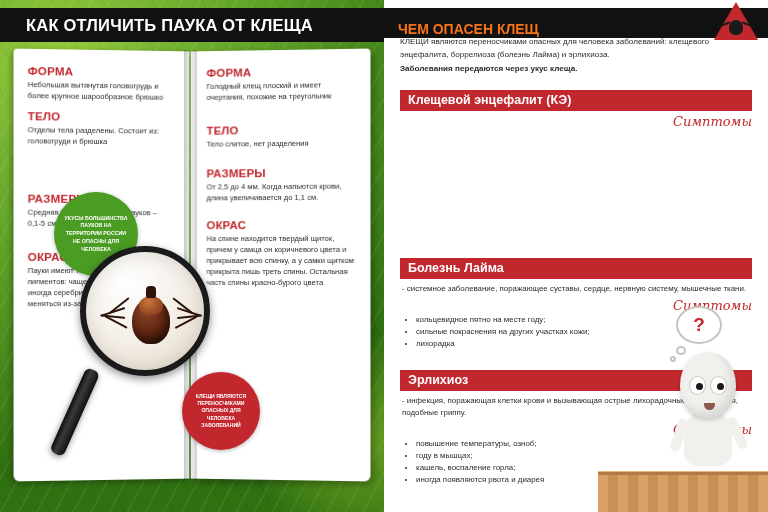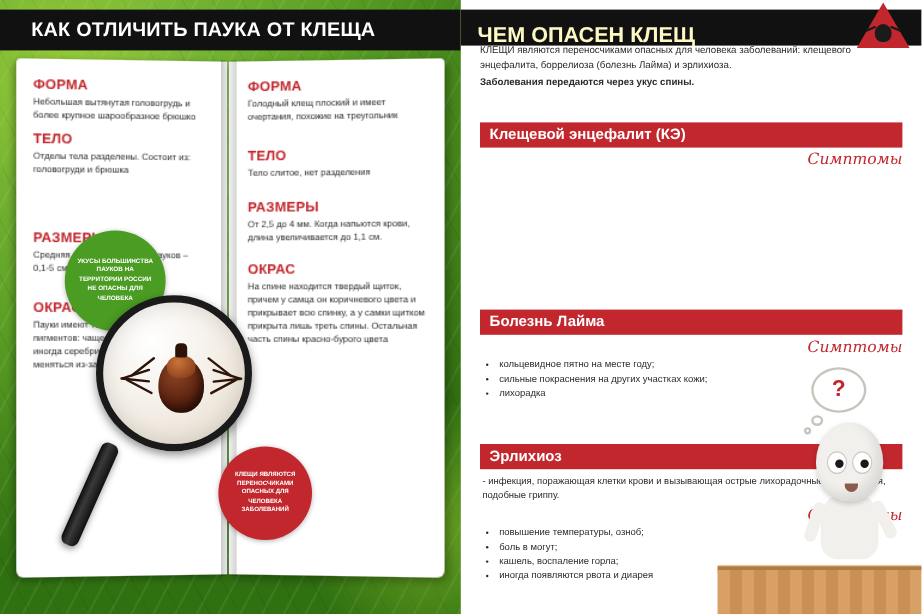--- a/index.html
+++ b/index.html
@@ -145,21 +145,21 @@
     position: relative;
     width: 384px; height: 512px;
     background: #ffffff;
     padding: 0;
   }
   .right-title-bar {
     position: absolute; top: 8px; left: 0; width: 384px; height: 30px;
     background: #111111;
     display: flex; align-items: center; padding-left: 14px;
   }
-  .right-title-bar span { color: #fef9c3; font-weight: bold; font-size: 18px; margin-top: 12px; }
+  .right-title-bar span { color: #f97316; font-weight: bold; font-size: 14px; margin-top: 12px; }
   .tri-badge {
     position: absolute; right: 10px; top: 2px; width: 44px; height: 40px;
   }
   .tri-badge .tri {
     width: 0; height: 0;
     border-left: 22px solid transparent; border-right: 22px solid transparent;
     border-bottom: 38px solid #c1272d;
   }
   .tri-badge .mini-tick {
     position: absolute; left: 15px; top: 18px; width: 14px; height: 15px;
@@ -300,45 +300,46 @@
     <div class="right-title-bar">
       <span>ЧЕМ ОПАСЕН КЛЕЩ</span>
     </div>
     <div class="tri-badge">
       <div class="tri"></div>
       <div class="mini-tick"></div>
     </div>
 
     <div class="intro">
       <div>КЛЕЩИ являются переносчиками опасных для человека заболеваний: клещевого энцефалита, боррелиоза (болезнь Лайма) и эрлихиоза.</div>
-      <div style="font-weight:bold;margin-top:2px;">Заболевания передаются через укус спины.</div>
-    </div>
-
-    <div class="sec" style="top:102px;">
+      <div style="font-weight:bold;margin-top:2px;">Заболевания передаются через укус клеща.</div>
+    </div>
+
+    <div class="sec" style="top:90px;">
       <div class="sec-bar">Клещевой энцефалит (КЭ)</div>
       <div class="symp">Симптомы</div>
     </div>
 
     <div class="sec" style="top:258px;">
       <div class="sec-bar">Болезнь Лайма</div>
+      <div class="sec-body">- системное заболевание, поражающее суставы, сердце, нервную систему, мышечные ткани.</div>
       <div class="symp">Симптомы</div>
       <ul class="sym-list">
         <li>кольцевидное пятно на месте году;</li>
         <li>сильные покраснения на других участках кожи;</li>
         <li>лихорадка</li>
       </ul>
     </div>
 
     <div class="sec" style="top:370px;">
       <div class="sec-bar">Эрлихиоз</div>
       <div class="sec-body">- инфекция, поражающая клетки крови и вызывающая острые лихорадочные заболевания, подобные гриппу.</div>
       <div class="symp">Симптомы</div>
       <ul class="sym-list">
         <li>повышение температуры, озноб;</li>
-        <li>боль в могут;</li>
+        <li>году в мышцах;</li>
         <li>кашель, воспаление горла;</li>
         <li>иногда появляются рвота и диарея</li>
       </ul>
     </div>
 
     <div class="table-edge"></div>
     <div class="table-top"></div>
 
     <div class="character">
       <div class="bubble">?</div>

